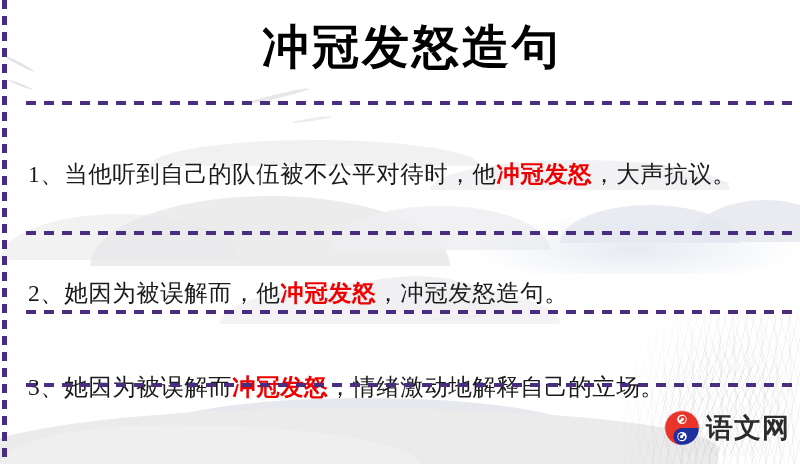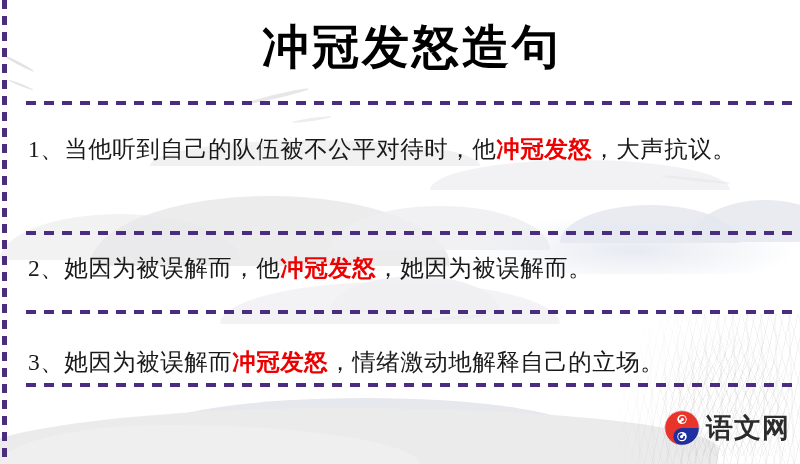--- a/index.html
+++ b/index.html
@@ -177,20 +177,21 @@
 
   .sentence {
     position: absolute;
     left: 16px;
     right: 16px;
     font-size: 23.5px;
     line-height: 42px;
     color: #1a1a1a;
     letter-spacing: 0.5px;
     font-family: "Liberation Serif", "DejaVu Serif", serif;
+    margin-top: 25px;
   }
   .s-1 { top: 128px; }
   .s-2 { top: 247px; }
   .s-3 { top: 341px; }
 
   .kw {
     color: #ee0000;
     font-weight: 700;
   }
 
@@ -256,21 +257,21 @@
 
     <div class="divider d1"></div>
 
     <div class="sentence s-1">
       <span>1、</span><span>当他听到自己的队伍被不公平对待时，他</span><span class="kw">冲冠发怒</span><span>，大声抗议。</span>
     </div>
 
     <div class="divider d2"></div>
 
     <div class="sentence s-2">
-      <span>2、</span><span>她因为被误解而，他</span><span class="kw">冲冠发怒</span><span>，她因为被误解而。</span>
+      <span>2、</span><span>她因为被误解而，他</span><span class="kw">冲冠发怒</span><span>，冲冠发怒造句。</span>
     </div>
 
     <div class="divider d3"></div>
 
     <div class="sentence s-3">
       <span>3、</span><span>她因为被误解而</span><span class="kw">冲冠发怒</span><span>，情绪激动地解释自己的立场。</span>
     </div>
 
     <div class="divider d4"></div>
 

